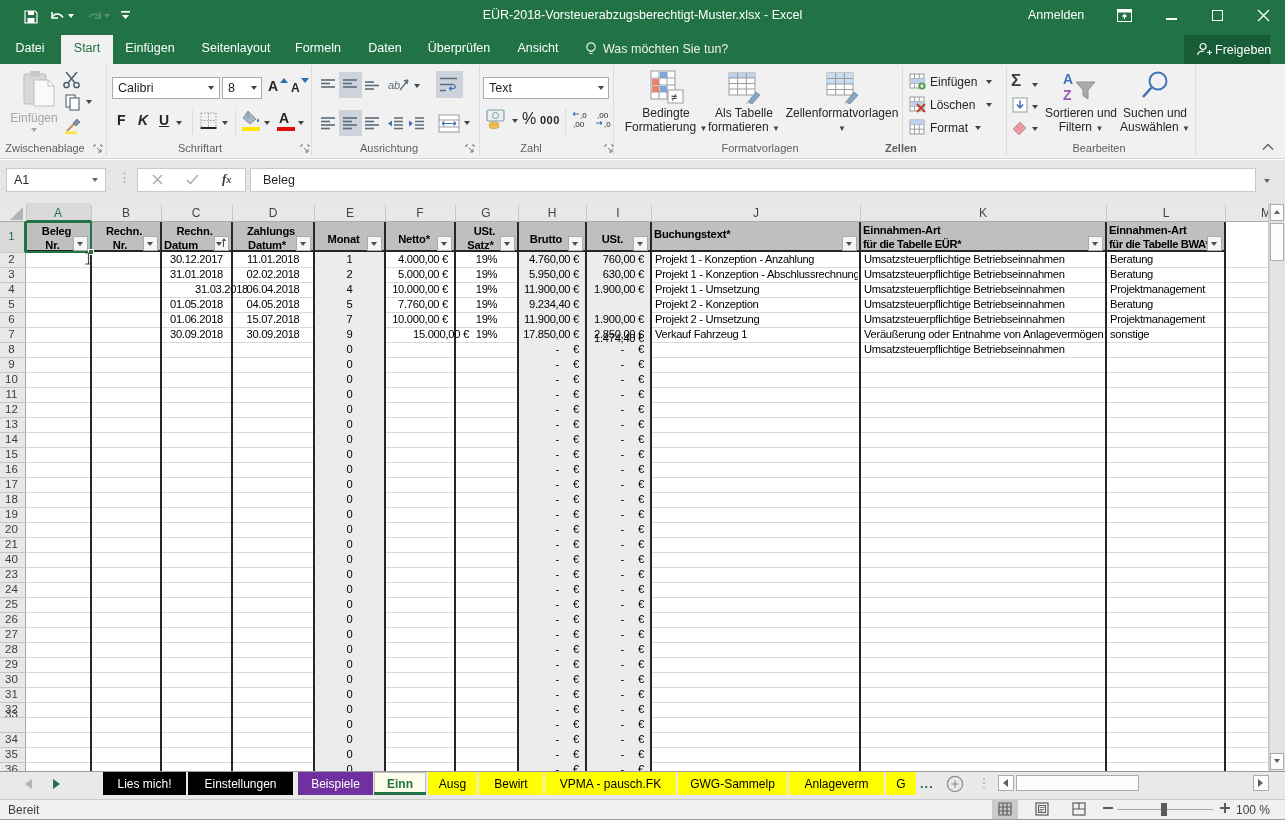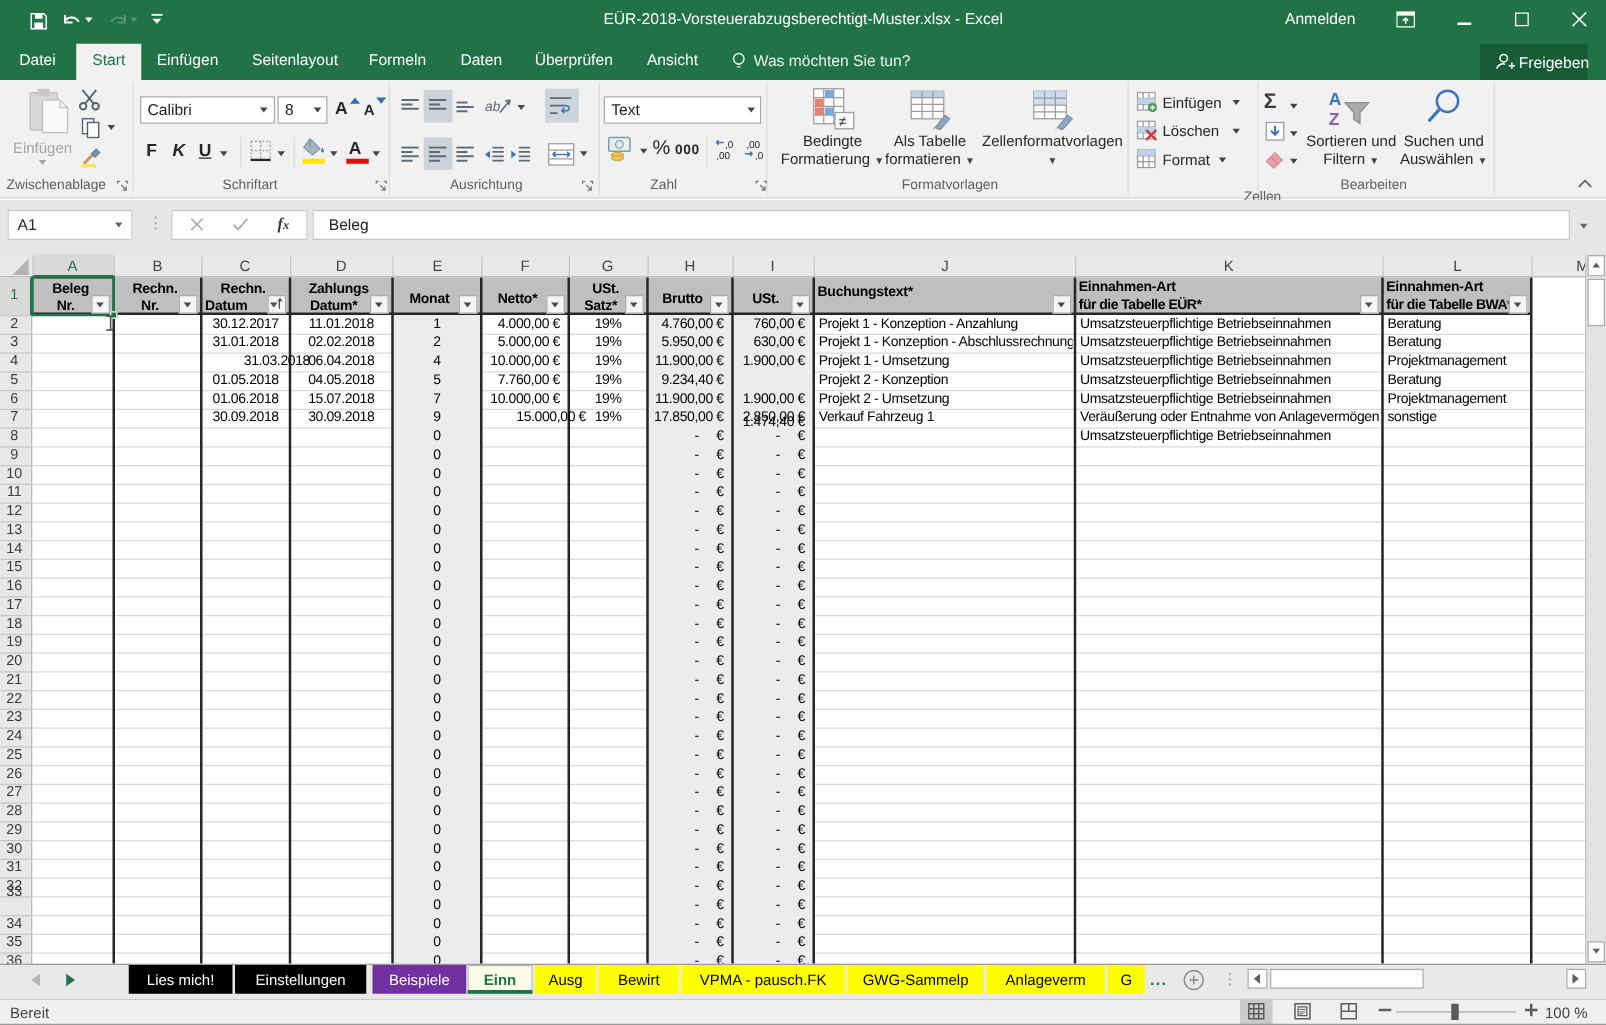--- a/index.html
+++ b/index.html
@@ -69,21 +69,21 @@
 <div class="abs" style="left:479px;top:66px;width:1px;height:90px;background:#dcdcdc;"></div>
 <div class="abs" style="left:613px;top:66px;width:1px;height:90px;background:#dcdcdc;"></div>
 <div class="abs" style="left:902px;top:66px;width:1px;height:90px;background:#dcdcdc;"></div>
 <div class="abs" style="left:1006px;top:66px;width:1px;height:90px;background:#dcdcdc;"></div>
 <div class="abs" style="left:1195px;top:66px;width:1px;height:90px;background:#dcdcdc;"></div>
 <div class="abs tt" style="left:-25px;top:142px;width:140px;text-align:center;font-size:11px;color:#5e5e5e;">Zwischenablage</div>
 <div class="abs tt" style="left:130px;top:142px;width:140px;text-align:center;font-size:11px;color:#5e5e5e;">Schriftart</div>
 <div class="abs tt" style="left:319px;top:142px;width:140px;text-align:center;font-size:11px;color:#5e5e5e;">Ausrichtung</div>
 <div class="abs tt" style="left:461px;top:142px;width:140px;text-align:center;font-size:11px;color:#5e5e5e;">Zahl</div>
 <div class="abs tt" style="left:690px;top:142px;width:140px;text-align:center;font-size:11px;color:#5e5e5e;">Formatvorlagen</div>
-<div class="abs tt" style="left:885px;top:152px;width:140px;text-align:right;font-size:11px;color:#5e5e5e;">Zellen</div>
+<div class="abs tt" style="left:885px;top:142px;width:140px;text-align:left;font-size:11px;color:#5e5e5e;font-weight:bold;">Zellen</div>
 <div class="abs tt" style="left:1029px;top:142px;width:140px;text-align:center;font-size:11px;color:#5e5e5e;">Bearbeiten</div>
 <svg class="abs" style="left:93px;top:144px;" width="10" height="10" viewBox="0 0 10 10">
 <path d="M1 3 V1 H3 M7 1 H9 V3" stroke="#777" stroke-width="1" fill="none"></path>
 <path d="M4 4 L8 8 M8 5 V8 H5" stroke="#777" stroke-width="1" fill="none"></path>
 </svg>
 <svg class="abs" style="left:300px;top:144px;" width="10" height="10" viewBox="0 0 10 10">
 <path d="M1 3 V1 H3 M7 1 H9 V3" stroke="#777" stroke-width="1" fill="none"></path>
 <path d="M4 4 L8 8 M8 5 V8 H5" stroke="#777" stroke-width="1" fill="none"></path>
 </svg>
 <svg class="abs" style="left:465px;top:144px;" width="10" height="10" viewBox="0 0 10 10">
@@ -397,21 +397,21 @@
 <div class="abs tt" style="left:0;top:478px;width:23px;text-align:center;font-size:11.5px;color:#3c3c3c;">17</div>
 <div class="abs" style="left:0;top:477px;width:26px;height:1px;background:#c6c6c6;"></div>
 <div class="abs tt" style="left:0;top:493px;width:23px;text-align:center;font-size:11.5px;color:#3c3c3c;">18</div>
 <div class="abs" style="left:0;top:492px;width:26px;height:1px;background:#c6c6c6;"></div>
 <div class="abs tt" style="left:0;top:508px;width:23px;text-align:center;font-size:11.5px;color:#3c3c3c;">19</div>
 <div class="abs" style="left:0;top:507px;width:26px;height:1px;background:#c6c6c6;"></div>
 <div class="abs tt" style="left:0;top:523px;width:23px;text-align:center;font-size:11.5px;color:#3c3c3c;">20</div>
 <div class="abs" style="left:0;top:522px;width:26px;height:1px;background:#c6c6c6;"></div>
 <div class="abs tt" style="left:0;top:538px;width:23px;text-align:center;font-size:11.5px;color:#3c3c3c;">21</div>
 <div class="abs" style="left:0;top:537px;width:26px;height:1px;background:#c6c6c6;"></div>
-<div class="abs tt" style="left:0;top:553px;width:23px;text-align:center;font-size:11.5px;color:#3c3c3c;">22</div>
+<div class="abs tt" style="left:0;top:553px;width:23px;text-align:center;font-size:11.5px;color:#3c3c3c;">40</div>
 <div class="abs" style="left:0;top:552px;width:26px;height:1px;background:#c6c6c6;"></div>
 <div class="abs tt" style="left:0;top:568px;width:23px;text-align:center;font-size:11.5px;color:#3c3c3c;">23</div>
 <div class="abs" style="left:0;top:567px;width:26px;height:1px;background:#c6c6c6;"></div>
 <div class="abs tt" style="left:0;top:583px;width:23px;text-align:center;font-size:11.5px;color:#3c3c3c;">24</div>
 <div class="abs" style="left:0;top:582px;width:26px;height:1px;background:#c6c6c6;"></div>
 <div class="abs tt" style="left:0;top:598px;width:23px;text-align:center;font-size:11.5px;color:#3c3c3c;">25</div>
 <div class="abs" style="left:0;top:597px;width:26px;height:1px;background:#c6c6c6;"></div>
 <div class="abs tt" style="left:0;top:613px;width:23px;text-align:center;font-size:11.5px;color:#3c3c3c;">26</div>
 <div class="abs" style="left:0;top:612px;width:26px;height:1px;background:#c6c6c6;"></div>
 <div class="abs tt" style="left:0;top:628px;width:23px;text-align:center;font-size:11.5px;color:#3c3c3c;">27</div>

